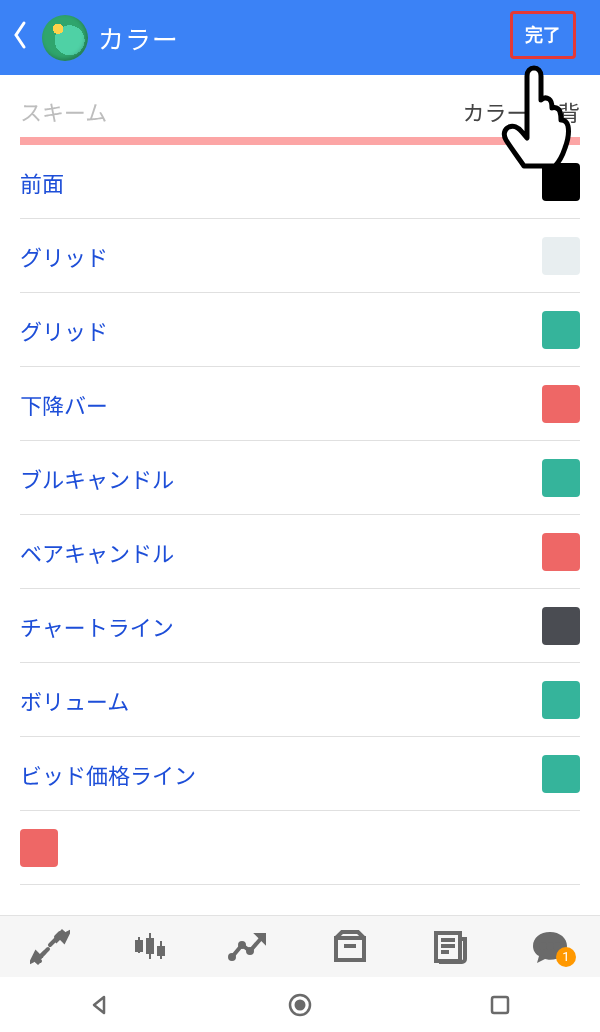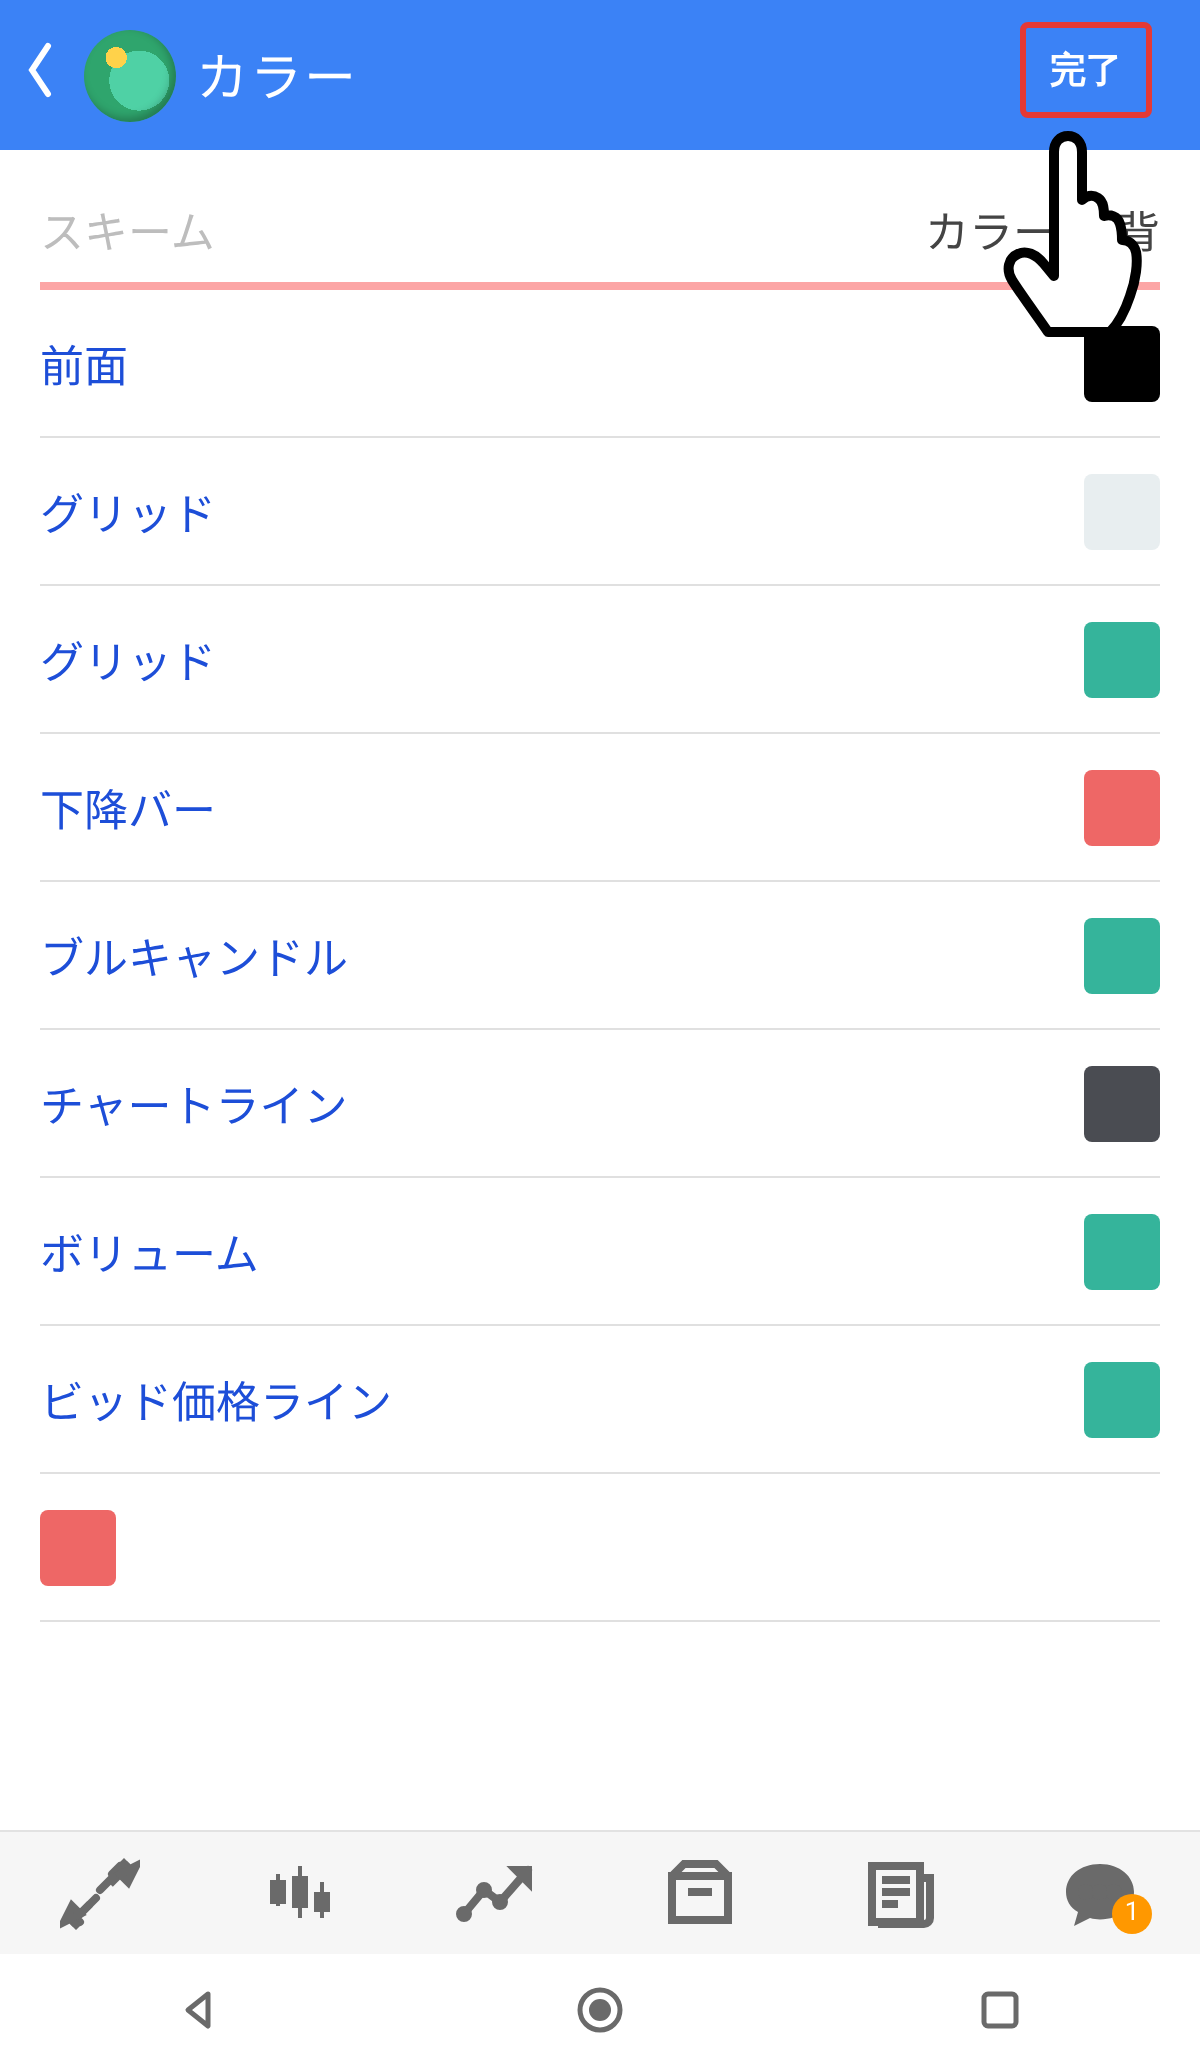--- a/index.html
+++ b/index.html
@@ -4,21 +4,21 @@
   <style>
     * { box-sizing: border-box; margin: 0; padding: 0; }
     html, body { width: 600px; height: 1032px; font-family: -apple-system, "Segoe UI", Roboto, "Noto Sans JP", sans-serif; background: #fff; overflow: hidden; }
     .app-bar { background: #3b82f6; height: 75px; display: flex; align-items: center; padding: 0 8px; gap: 10px; position: relative; }
     .back-chevron { color: #fff; font-size: 36px; font-weight: 200; padding: 0 4px; cursor: pointer; }
     .app-icon { width: 46px; height: 46px; border-radius: 50%; background: radial-gradient(circle at 35% 30%, #ffd24a 0 12%, transparent 12%), radial-gradient(circle at 60% 55%, #4fd1a5 0 40%, #2fa56d 40% 55%, transparent 55%), #2fa56d; box-shadow: inset -2px -2px 4px rgba(0,0,0,.25); }
     .title { color: #fff; font-size: 26px; letter-spacing: 1px; }
     .done-btn { position: absolute; right: 24px; top: 11px; height: 48px; padding: 0 12px; color: #fff; font-size: 18px; font-weight: 600; background: transparent; border: 3px solid #e53935; border-radius: 4px; cursor: pointer; display:flex; align-items:center; }
     .hand-cursor { position: absolute; top: 60px; right: 14px; width: 90px; height: 110px; pointer-events: none; z-index: 50; }
     .content { height: 870px; overflow-y: auto; padding: 0 20px; }
-    .scheme-row { height: 70px; display: flex; align-items: flex-end; justify-content: space-between; border-bottom: 4px solid #fca5a5; padding-bottom: 10px; font-size: 22px; cursor: pointer; }
+    .scheme-row { height: 70px; display: flex; align-items: flex-end; justify-content: space-between; border-bottom: 8px solid #fca5a5; padding-bottom: 10px; font-size: 22px; cursor: pointer; }
     .scheme-row .label { color: #bdbdbd; }
     .scheme-row .value { color: #444; }
     .color-row { height: 74px; display: flex; align-items: center; justify-content: space-between; border-bottom: 1px solid #e0e0e0; cursor: pointer; }
     .color-row .row-label { color: #1d4ed8; font-size: 22px; }
     .swatch { width: 38px; height: 38px; border-radius: 4px; }
     .bottom-tabs { position: absolute; bottom: 55px; left: 0; right: 0; height: 62px; background: #f6f6f6; border-top: 1px solid #e2e2e2; display: flex; justify-content: space-around; align-items: center; }
     .tab-btn { width: 80px; height: 60px; display: flex; align-items: center; justify-content: center; cursor: pointer; position: relative; }
     .tab-btn svg { stroke: #6a6a6a; fill: none; stroke-width: 4; }
     .badge { position: absolute; bottom: 10px; right: 14px; width: 20px; height: 20px; background: #ff9800; color: #fff; font-size: 13px; border-radius: 50%; display: flex; align-items: center; justify-content: center; }
     .nav-bar { position: absolute; bottom: 0; left: 0; right: 0; height: 55px; background: #fff; display: flex; justify-content: space-around; align-items: center; }
@@ -60,20 +60,24 @@
         <span class="row-label">グリッド</span>
         <span class="swatch" style="background: rgb(53, 180, 155);"></span>
       </div>
       <div class="color-row">
         <span class="row-label">下降バー</span>
         <span class="swatch" style="background: rgb(238, 103, 102);"></span>
       </div>
       <div class="color-row">
         <span class="row-label">ブルキャンドル</span>
         <span class="swatch" style="background: rgb(53, 180, 155);"></span>
+      </div>
+      <div class="color-row">
+        <span class="row-label">ベアキャンドル</span>
+        <span class="swatch" style="background: rgb(238, 103, 102);"></span>
       </div>
       <div class="color-row">
         <span class="row-label">チャートライン</span>
         <span class="swatch" style="background: rgb(74, 76, 82);"></span>
       </div>
       <div class="color-row">
         <span class="row-label">ボリューム</span>
         <span class="swatch" style="background: rgb(53, 180, 155);"></span>
       </div>
       <div class="color-row">

